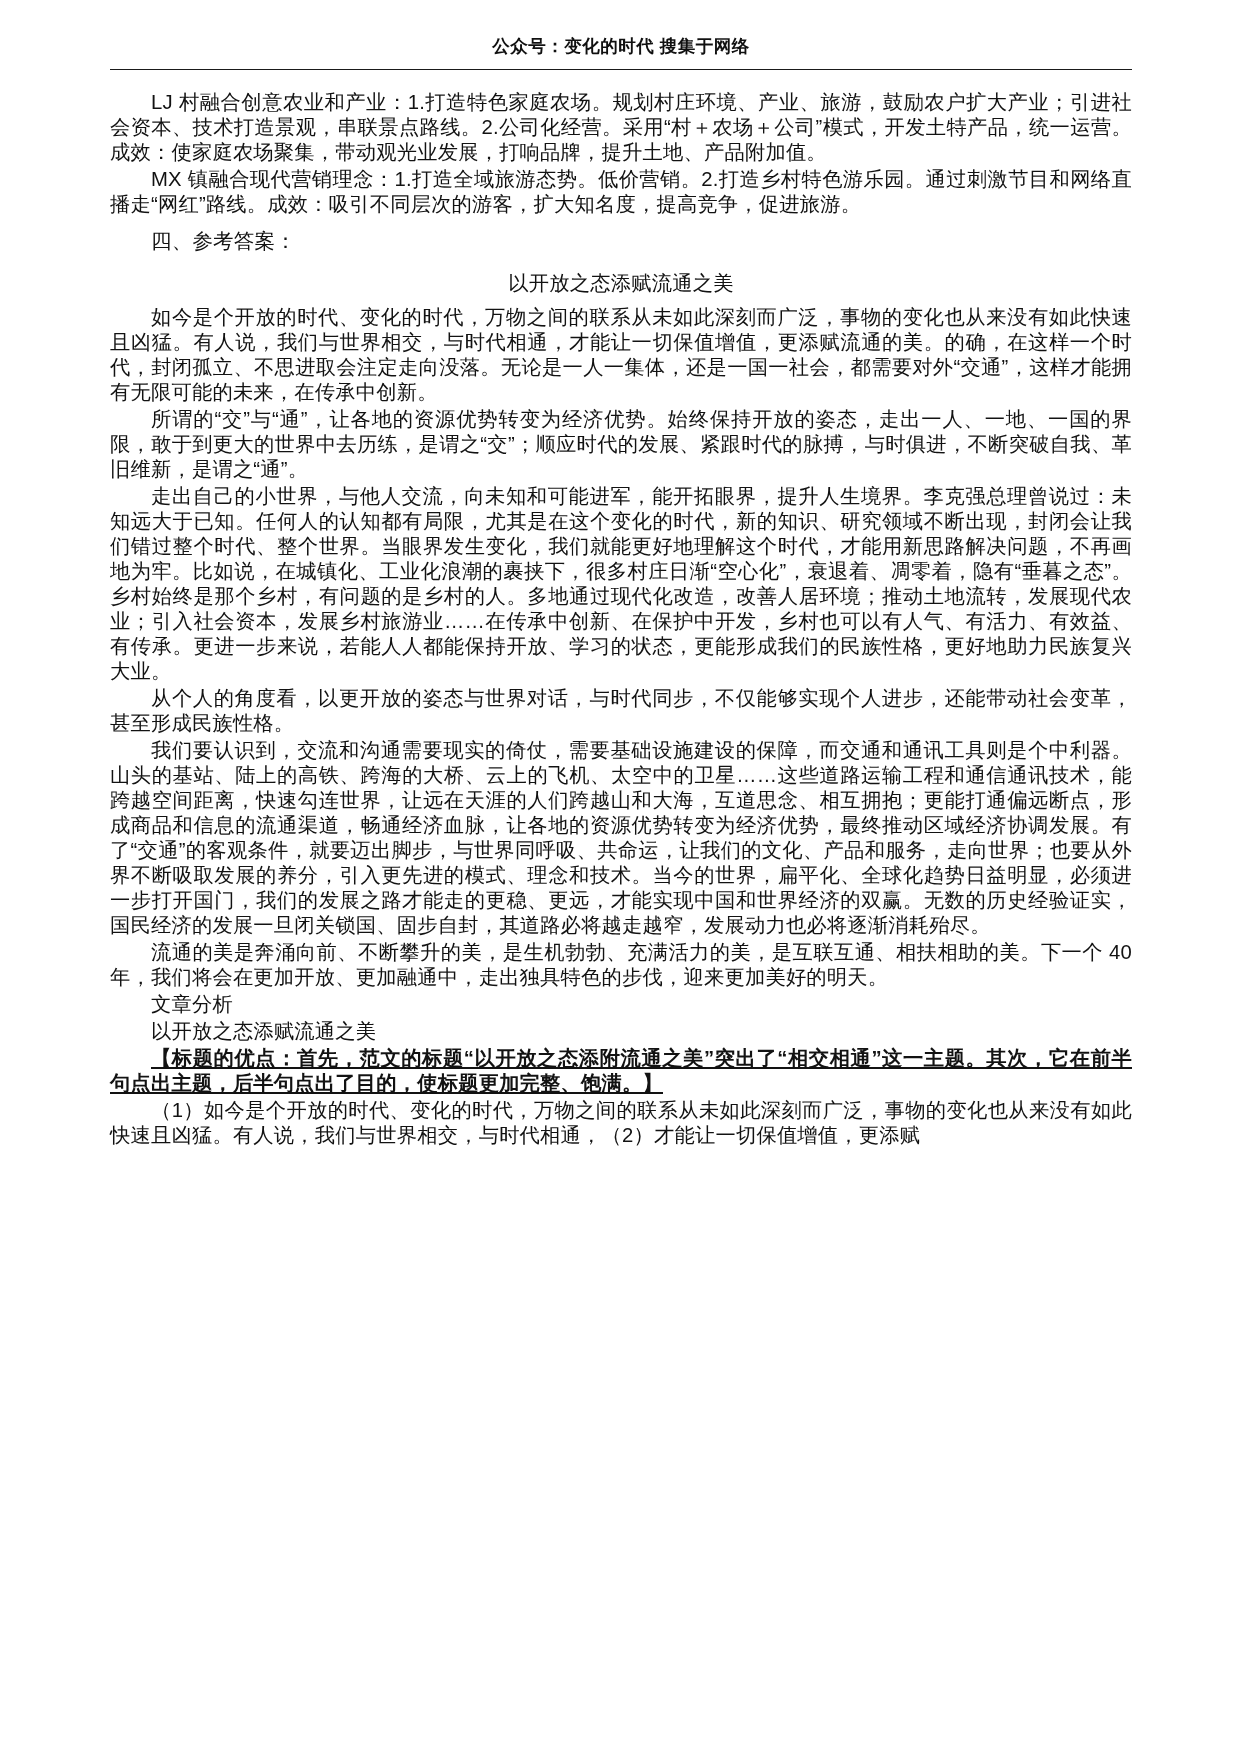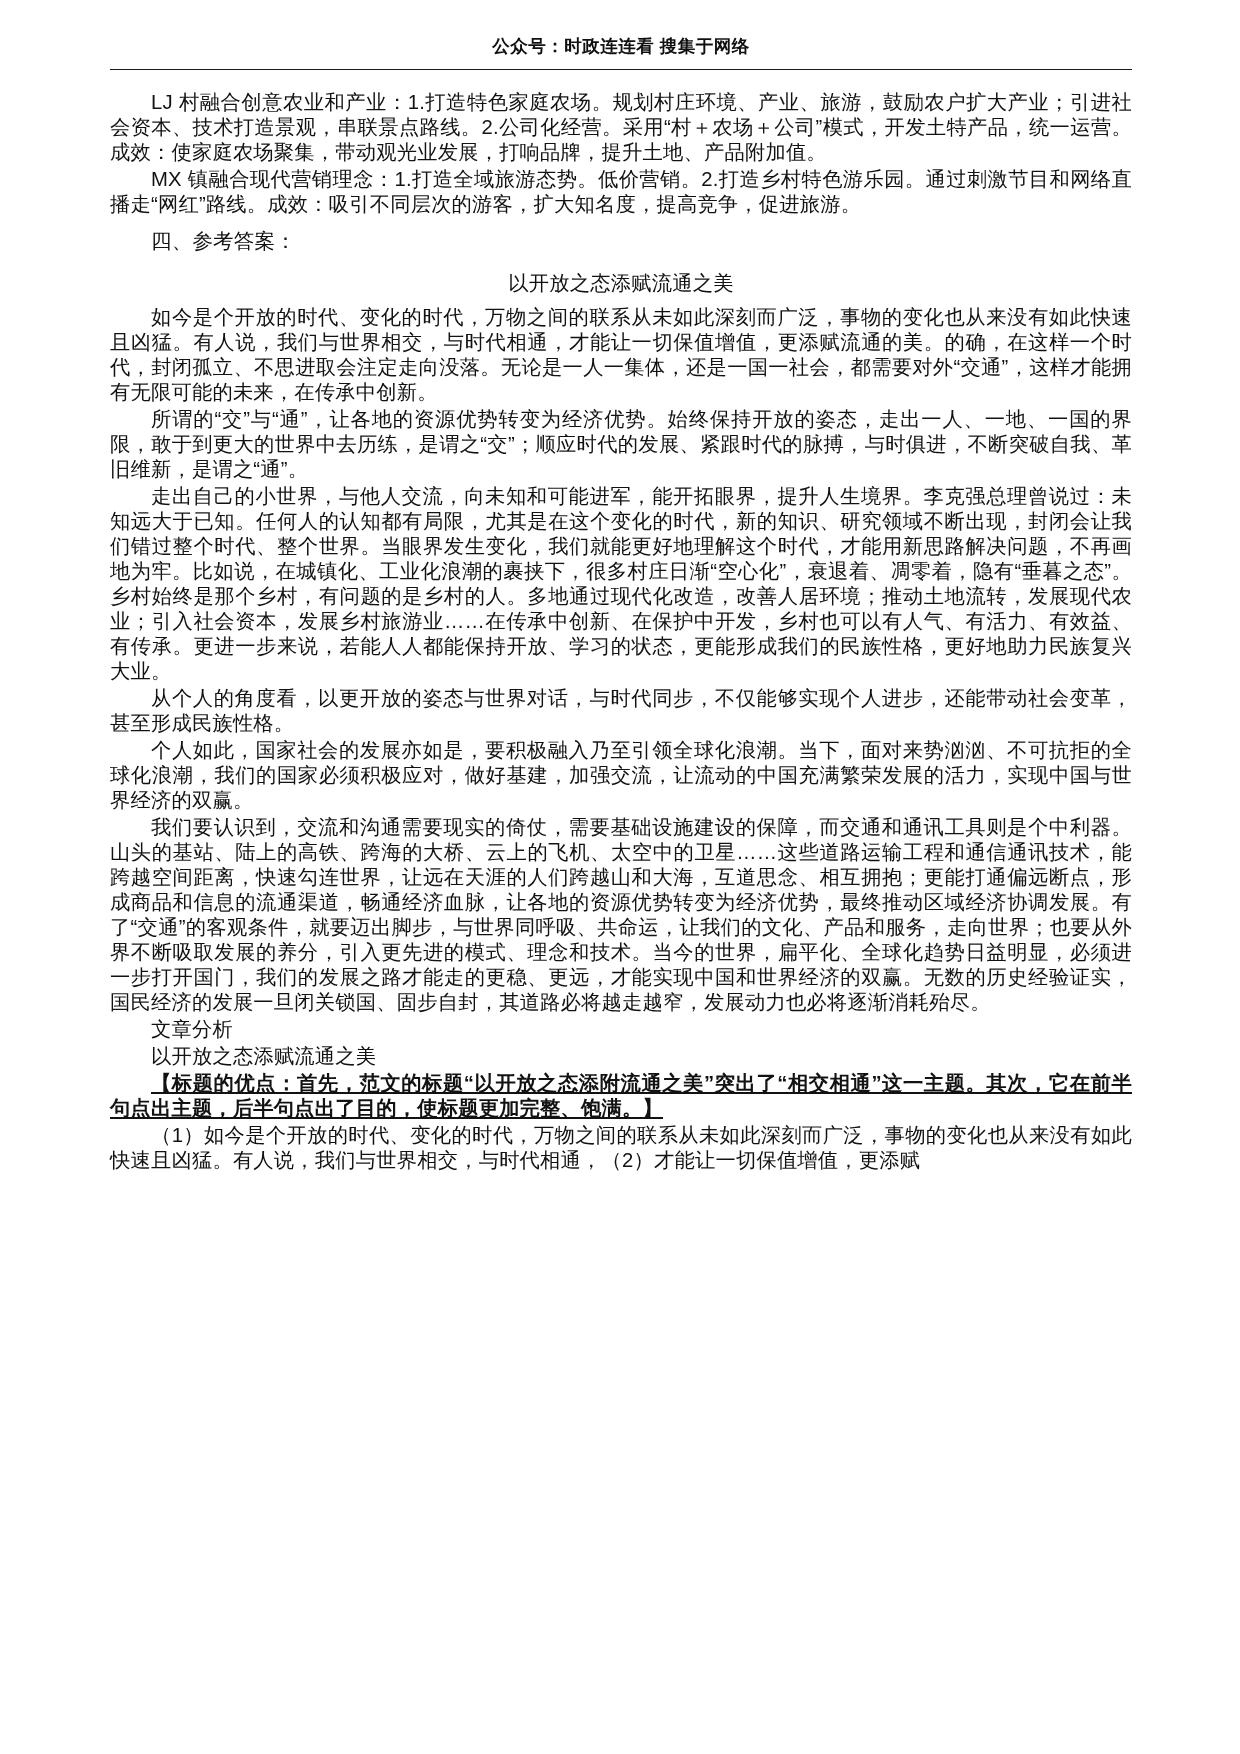--- a/index.html
+++ b/index.html
@@ -68,33 +68,33 @@
   }
   .plain {
     text-indent: 41px;
   }
 </style>
 </head>
 <body>
 
 <div class="page">
 
-  <div class="header">公众号：时政连连看  搜集于网络</div>
+  <div class="header">公众号：变化的时代  搜集于网络</div>
   <div class="header-rule"></div>
 
   <div>
     <p class="indent">LJ 村融合创意农业和产业：1.打造特色家庭农场。规划村庄环境、产业、旅游，鼓励农户扩大产业；引进社会资本、技术打造景观，串联景点路线。2.公司化经营。采用“村＋农场＋公司”模式，开发土特产品，统一运营。成效：使家庭农场聚集，带动观光业发展，打响品牌，提升土地、产品附加值。</p>
     <p class="indent">MX 镇融合现代营销理念：1.打造全域旅游态势。低价营销。2.打造乡村特色游乐园。通过刺激节目和网络直播走“网红”路线。成效：吸引不同层次的游客，扩大知名度，提高竞争，促进旅游。</p>
     <p class="section-head">四、参考答案：</p>
     <p class="title-line center">以开放之态添赋流通之美</p>
     <p class="indent">如今是个开放的时代、变化的时代，万物之间的联系从未如此深刻而广泛，事物的变化也从来没有如此快速且凶猛。有人说，我们与世界相交，与时代相通，才能让一切保值增值，更添赋流通的美。的确，在这样一个时代，封闭孤立、不思进取会注定走向没落。无论是一人一集体，还是一国一社会，都需要对外“交通”，这样才能拥有无限可能的未来，在传承中创新。</p>
     <p class="indent">所谓的“交”与“通”，让各地的资源优势转变为经济优势。始终保持开放的姿态，走出一人、一地、一国的界限，敢于到更大的世界中去历练，是谓之“交”；顺应时代的发展、紧跟时代的脉搏，与时俱进，不断突破自我、革旧维新，是谓之“通”。</p>
     <p class="indent">走出自己的小世界，与他人交流，向未知和可能进军，能开拓眼界，提升人生境界。李克强总理曾说过：未知远大于已知。任何人的认知都有局限，尤其是在这个变化的时代，新的知识、研究领域不断出现，封闭会让我们错过整个时代、整个世界。当眼界发生变化，我们就能更好地理解这个时代，才能用新思路解决问题，不再画地为牢。比如说，在城镇化、工业化浪潮的裹挟下，很多村庄日渐“空心化”，衰退着、凋零着，隐有“垂暮之态”。乡村始终是那个乡村，有问题的是乡村的人。多地通过现代化改造，改善人居环境；推动土地流转，发展现代农业；引入社会资本，发展乡村旅游业……在传承中创新、在保护中开发，乡村也可以有人气、有活力、有效益、有传承。更进一步来说，若能人人都能保持开放、学习的状态，更能形成我们的民族性格，更好地助力民族复兴大业。</p>
     <p class="indent">从个人的角度看，以更开放的姿态与世界对话，与时代同步，不仅能够实现个人进步，还能带动社会变革，甚至形成民族性格。</p>
-    <p class="indent">个人如此，国家社会的发展亦如是，要积极融入乃至引领全球化浪潮。当下，面对来势汹汹、不可抗拒的全球化浪潮，我们的国家必须积极应对，做好基建，加强交流，让流动的中国充满繁荣发展的活力，实现中国与世界经济的双赢。</p>
     <p class="indent">我们要认识到，交流和沟通需要现实的倚仗，需要基础设施建设的保障，而交通和通讯工具则是个中利器。山头的基站、陆上的高铁、跨海的大桥、云上的飞机、太空中的卫星……这些道路运输工程和通信通讯技术，能跨越空间距离，快速勾连世界，让远在天涯的人们跨越山和大海，互道思念、相互拥抱；更能打通偏远断点，形成商品和信息的流通渠道，畅通经济血脉，让各地的资源优势转变为经济优势，最终推动区域经济协调发展。有了“交通”的客观条件，就要迈出脚步，与世界同呼吸、共命运，让我们的文化、产品和服务，走向世界；也要从外界不断吸取发展的养分，引入更先进的模式、理念和技术。当今的世界，扁平化、全球化趋势日益明显，必须进一步打开国门，我们的发展之路才能走的更稳、更远，才能实现中国和世界经济的双赢。无数的历史经验证实，国民经济的发展一旦闭关锁国、固步自封，其道路必将越走越窄，发展动力也必将逐渐消耗殆尽。</p>
+    <p class="indent">流通的美是奔涌向前、不断攀升的美，是生机勃勃、充满活力的美，是互联互通、相扶相助的美。下一个 40 年，我们将会在更加开放、更加融通中，走出独具特色的步伐，迎来更加美好的明天。</p>
     <p class="plain">文章分析</p>
     <p class="plain">以开放之态添赋流通之美</p>
     <p class="indent bold">【标题的优点：首先，范文的标题“以开放之态添附流通之美”突出了“相交相通”这一主题。其次，它在前半句点出主题，后半句点出了目的，使标题更加完整、饱满。】</p>
     <p class="indent">（1）如今是个开放的时代、变化的时代，万物之间的联系从未如此深刻而广泛，事物的变化也从来没有如此快速且凶猛。有人说，我们与世界相交，与时代相通，（2）才能让一切保值增值，更添赋</p>
   </div>
 
 </div>
 
 </body></html>

